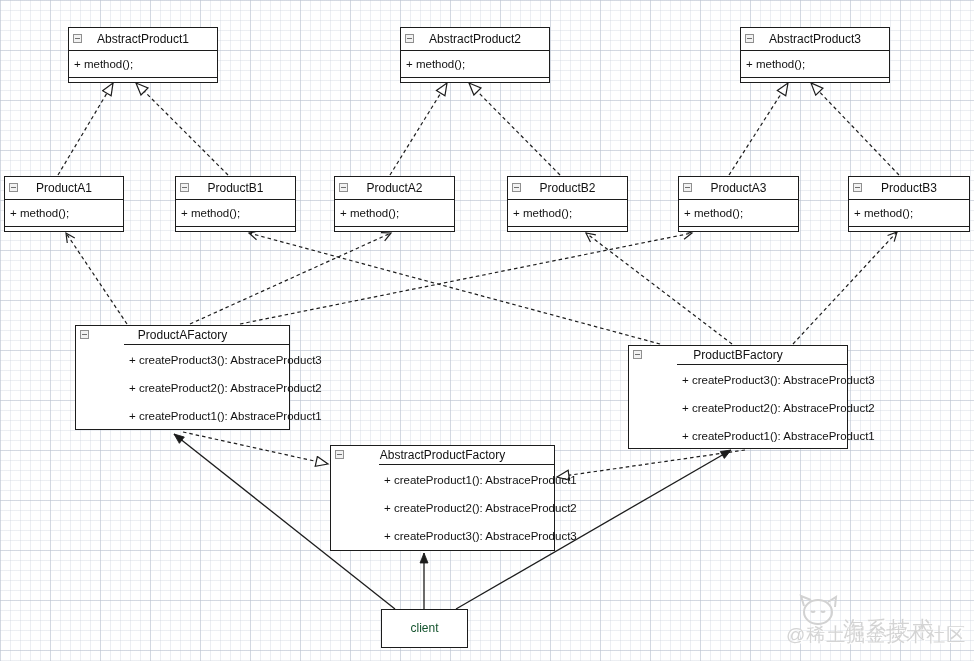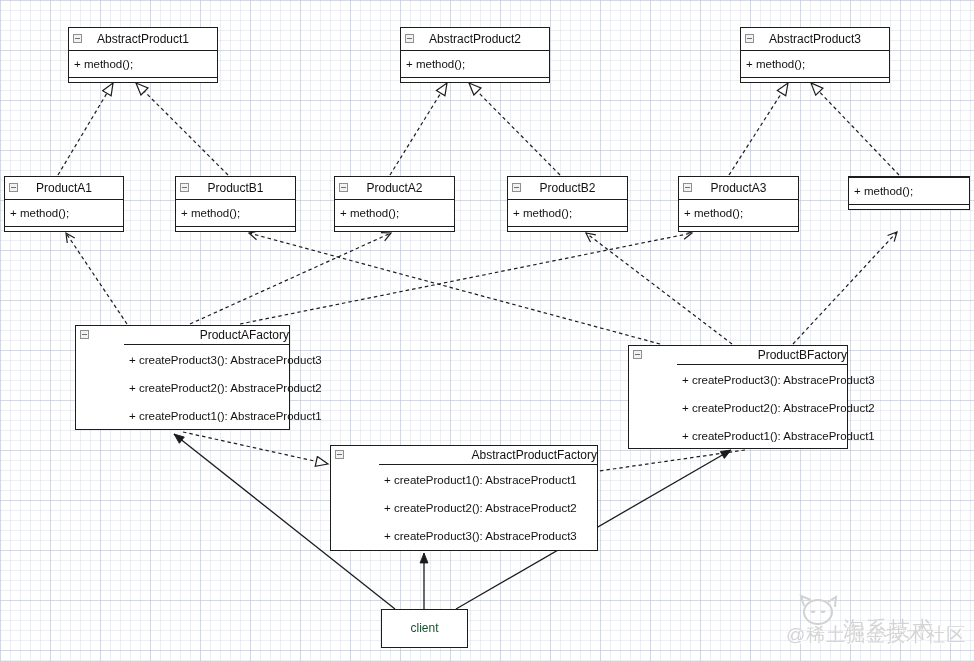--- a/index.html
+++ b/index.html
@@ -21,21 +21,21 @@
   }
   svg.edges{position:absolute;left:0;top:0;z-index:1;}
   .cls{
     position:absolute;z-index:2;
     background:#fff;
     border:1.4px solid #1c1c1c;
     box-sizing:border-box;
     font-size:11.5px;color:#111;
   }
   .hd{position:relative;height:22px;line-height:22px;text-align:center;font-size:12px;}
-  .hd.sm{height:18px;line-height:18px;text-align:right;}
+  .hd.sm{height:18px;line-height:18px;}
   .ci{
     position:absolute;left:4px;top:50%;margin-top:-5px;
     width:9px;height:9px;box-sizing:border-box;
     border:1px solid #8f8f8f;
     background:
       linear-gradient(#6f6f6f,#6f6f6f) center / 5px 1px no-repeat,
       #f2f2f2;
   }
   .bd{border-top:1.4px solid #1c1c1c;height:26px;line-height:26px;padding-left:5px;white-space:nowrap;}
   .ft{border-top:1.4px solid #1c1c1c;height:4px;}
@@ -163,20 +163,24 @@
   <div class="cls" style="left:678px;top:176px;width:121px;">
     <div class="hd">
       <span class="ci"></span>
       <span>ProductA3</span>
     </div>
     <div class="bd">+ method();</div>
     <div class="ft"></div>
   </div>
 
   <div class="cls" style="left:848px;top:176px;width:122px;">
+    <div class="hd">
+      <span class="ci"></span>
+      <span>ProductB3</span>
+    </div>
     <div class="bd">+ method();</div>
     <div class="ft"></div>
   </div>
 
   <div class="cls" style="left:75px;top:325px;width:215px;height:105px;">
     <div class="hd sm">
       <span class="ci"></span>
       <span>ProductAFactory</span>
     </div>
     <div class="bd2">
@@ -191,21 +195,21 @@
       <span class="ci"></span>
       <span>ProductBFactory</span>
     </div>
     <div class="bd2">
       <div class="row">+ createProduct3(): AbstraceProduct3</div>
       <div class="row">+ createProduct2(): AbstraceProduct2</div>
       <div class="row">+ createProduct1(): AbstraceProduct1</div>
     </div>
   </div>
 
-  <div class="cls" style="left:330px;top:445px;width:268px;height:106px;">
+  <div class="cls" style="left:330px;top:445px;width:225px;height:106px;">
     <div class="hd sm">
       <span class="ci"></span>
       <span>AbstractProductFactory</span>
     </div>
     <div class="bd2">
       <div class="row">+ createProduct1(): AbstraceProduct1</div>
       <div class="row">+ createProduct2(): AbstraceProduct2</div>
       <div class="row">+ createProduct3(): AbstraceProduct3</div>
     </div>
   </div>

